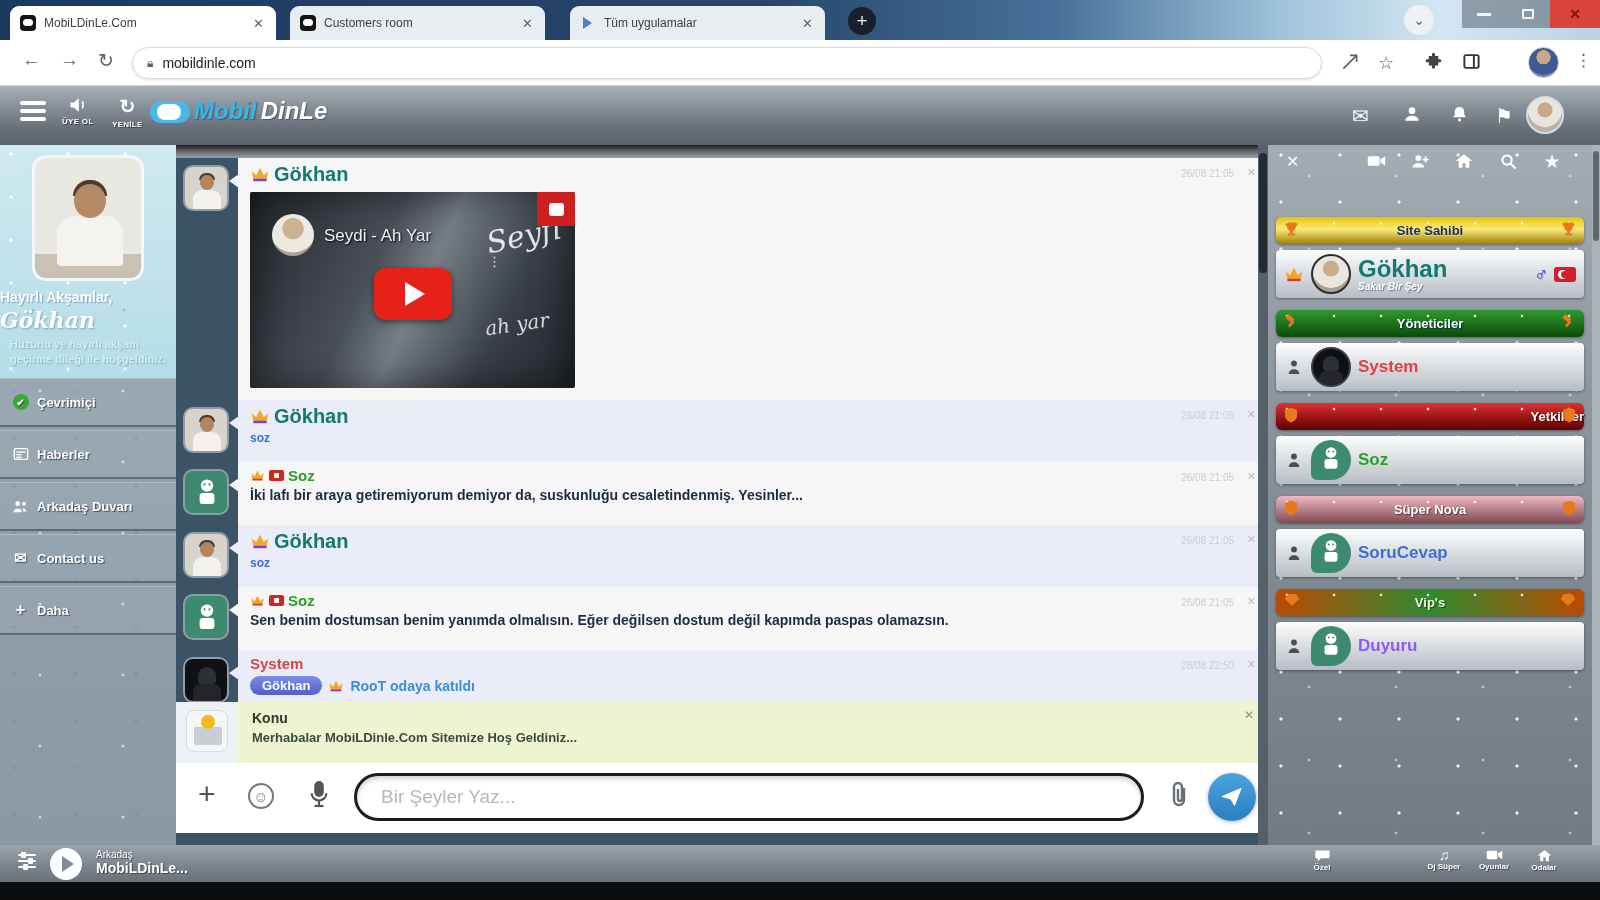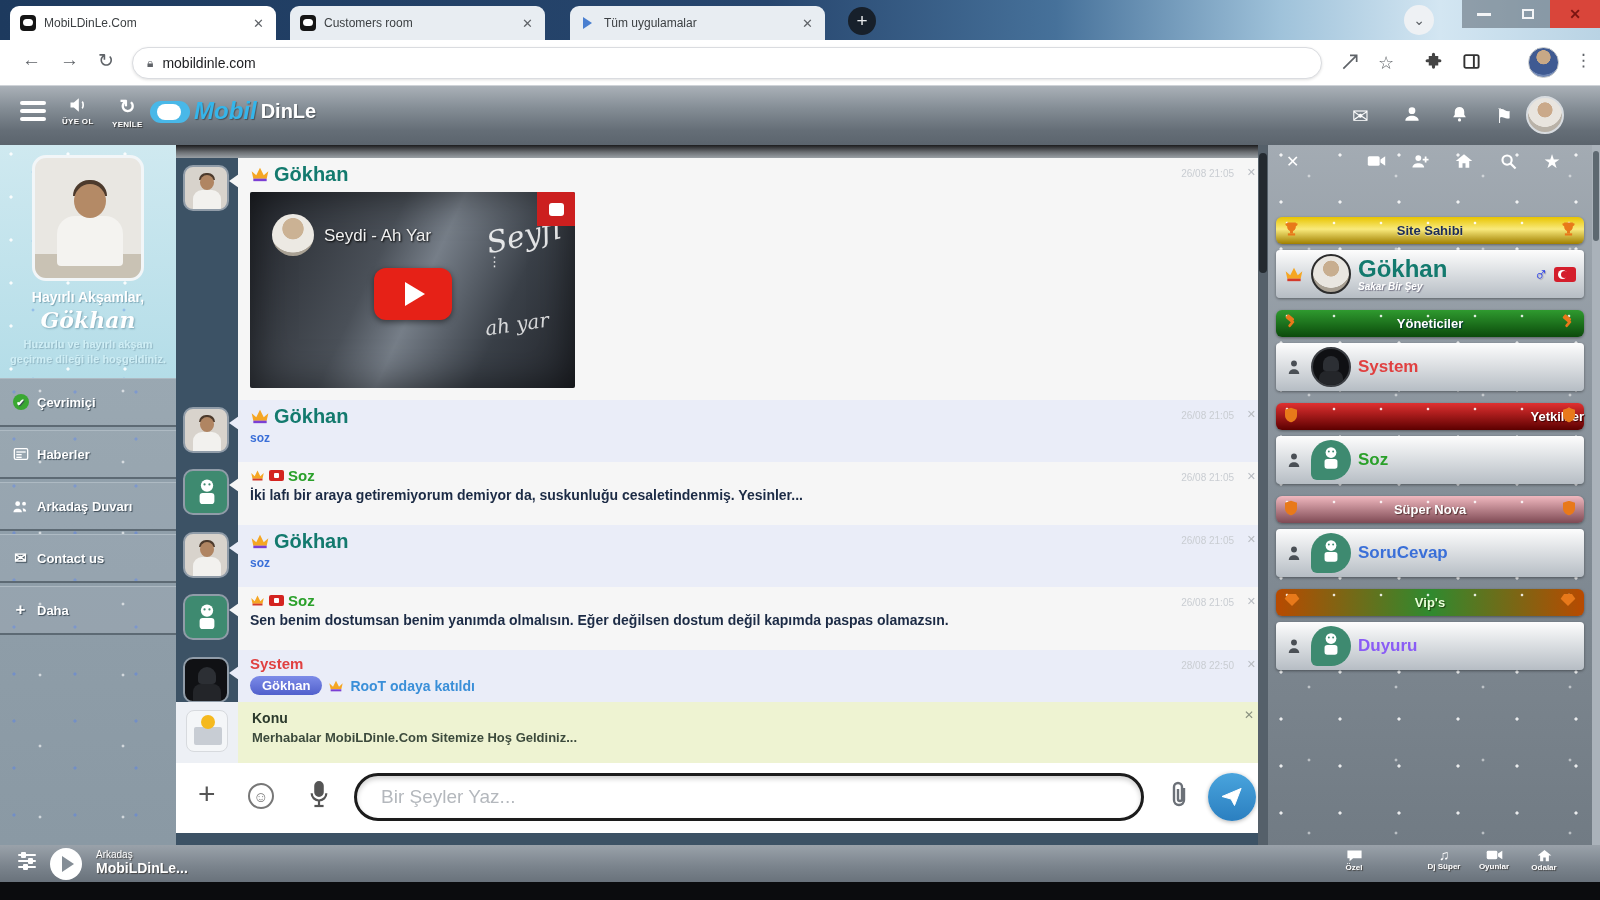--- a/index.html
+++ b/index.html
@@ -53,41 +53,41 @@
     background:linear-gradient(180deg,#aab1b8 0%,#848d95 38%,#656e77 75%,#5b646d 100%); }
   .hdr-stack { position:absolute; top:9px; display:flex; flex-direction:column; align-items:center; gap:2px; color:#fff; }
   .hdr-stack .lbl { font-size:8px; font-weight:bold; letter-spacing:.3px; text-shadow:1px 1px 1px #333; }
   #hamburger { position:absolute; left:20px; top:15px; width:26px; display:flex; flex-direction:column; gap:4px; }
   #hamburger span { height:4px; background:#fff; border-radius:2px; }
   #logo { position:absolute; left:150px; top:11px; display:flex; align-items:center; gap:4px; }
   .cloud { width:40px; height:28px; position:relative; }
   .cloud::before { content:""; position:absolute; left:0; top:4px; width:40px; height:22px; background:#49b8e8; border-radius:12px; }
   .cloud::after { content:""; position:absolute; left:7px; top:7px; width:24px; height:16px; background:#fff; border-radius:9px; }
   .logo-mobil { font-size:24px; font-weight:bold; font-style:italic; color:#35b5ea; text-shadow:1px 1px 1px rgba(0,0,0,.35); }
-  .logo-dinle { font-size:20px; font-weight:bold; color:#fff; text-shadow:1px 1px 1px rgba(0,0,0,.35); }
+  .logo-dinle { font-size:24px; font-weight:bold; font-style:italic; color:#fff; text-shadow:1px 1px 1px rgba(0,0,0,.35); }
   .hdr-right-ic { position:absolute; top:18px; color:#fff; font-size:20px; }
   #hdr-avatar { position:absolute; left:1526px; top:10px; width:38px; height:38px; border-radius:50%;
     background:radial-gradient(circle at 50% 35%, #caa98a 0 26%, #e8e4de 28% 60%, #b9b2a8 62%); border:2px solid #d8dce0; }
 
   
   #leftbar { position:absolute; top:145px; left:0; width:176px; height:700px;
     background-image:
       radial-gradient(circle at 14px 12px, rgba(90,130,230,.5) 1.2px, transparent 2px),
       radial-gradient(circle at 40px 33px, rgba(255,255,255,.6) 1px, transparent 1.8px),
       linear-gradient(180deg,#97a6b1,#8a99a4);
     background-size:61px 47px, 83px 71px, 100% 100%;
     background-repeat:repeat, repeat, no-repeat; }
   #profilecard { position:absolute; top:0; left:0; width:176px; height:233px; padding-top:10px;
     background-image:
       radial-gradient(circle at 11px 9px, rgba(255,255,255,.9) 1.2px, transparent 2px),
       radial-gradient(circle at 33px 27px, rgba(90,140,230,.4) 1px, transparent 1.8px),
       linear-gradient(180deg,#cfe9f0,#b4dde8);
     background-size:57px 43px, 91px 69px, 100% 100%;
     background-repeat:repeat, repeat, no-repeat;
-    text-align:center; }
+    text-align:left; }
   #profilephoto { width:112px; height:126px; margin:0 auto; border-radius:14px; border:3px solid #f2f6f8;
     background:#e9e7e2; position:relative; overflow:hidden; }
   #profilephoto .head { position:absolute; left:39px; top:26px; width:32px; height:34px; border-radius:50%; background:#b48a66; }
   #profilephoto .hair { position:absolute; left:38px; top:22px; width:34px; height:16px; border-radius:16px 16px 0 0; background:#4c3a2c; }
   #profilephoto .body { position:absolute; left:22px; top:58px; width:66px; height:50px; border-radius:18px 18px 4px 4px; background:#f4f3f0; }
   #profilephoto .desk { position:absolute; left:0; top:96px; width:112px; height:30px; background:#c9c2b4; }
   .greet1 { margin-top:8px; font-size:14px; font-weight:bold; color:#fff; text-shadow:1px 1px 1px #7da6b5; }
   .greetname { margin-top:2px; font-size:22px; font-weight:bold; font-style:italic; color:#fff; font-family:"DejaVu Serif", serif; text-shadow:1px 1px 2px #7da6b5; }
   .greet2 { margin:4px 10px 0; font-size:11px; font-weight:bold; color:#cfeef5; text-shadow:1px 1px 1px #8fb4c2; line-height:1.35; }
   #leftmenu { position:absolute; top:233px; left:0; width:176px; }
@@ -757,21 +757,21 @@
   <div id="eq">
       <div></div>
       <div></div>
       <div></div>
     </div>
   <div id="playbtn"></div>
   <div id="station">
     <div class="l1">Arkadaş</div>
     <div class="l2">MobiLDinLe...</div>
   </div>
-  <div class="bb-btn" style="left:1328px;">
+  <div class="bb-btn" style="left:1296px;">
     <svg width="17" height="13" viewBox="0 0 24 18" fill="#fff">
         <path d="M2 2 h20 v11 h-12 l-5 4 v-4 h-3 Z"></path>
       </svg>
     <span class="lbl">Özel</span>
   </div>
   <div class="bb-btn" style="left:1418px;">
     <span style="font-size:14px;line-height:12px;">♫</span>
     <span class="lbl">Dj Süper</span>
   </div>
   <div class="bb-btn" style="left:1468px;">

